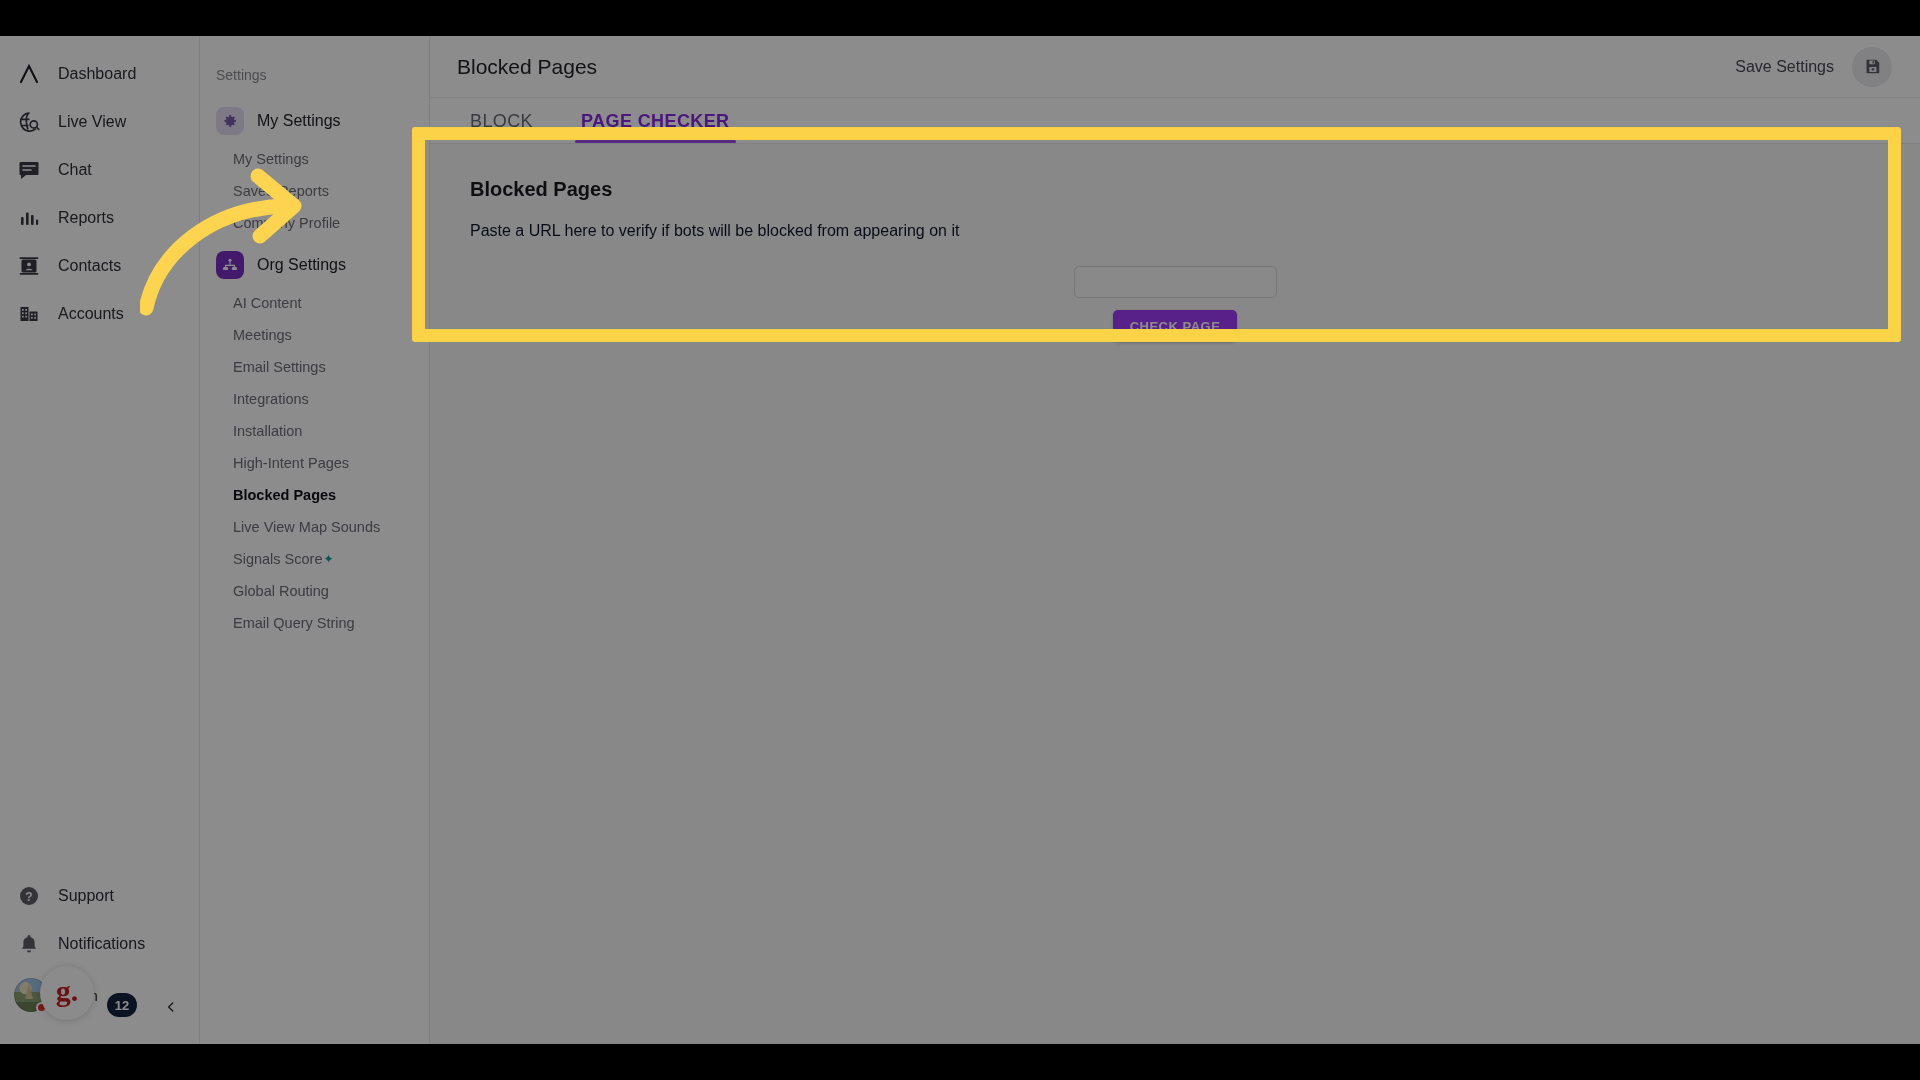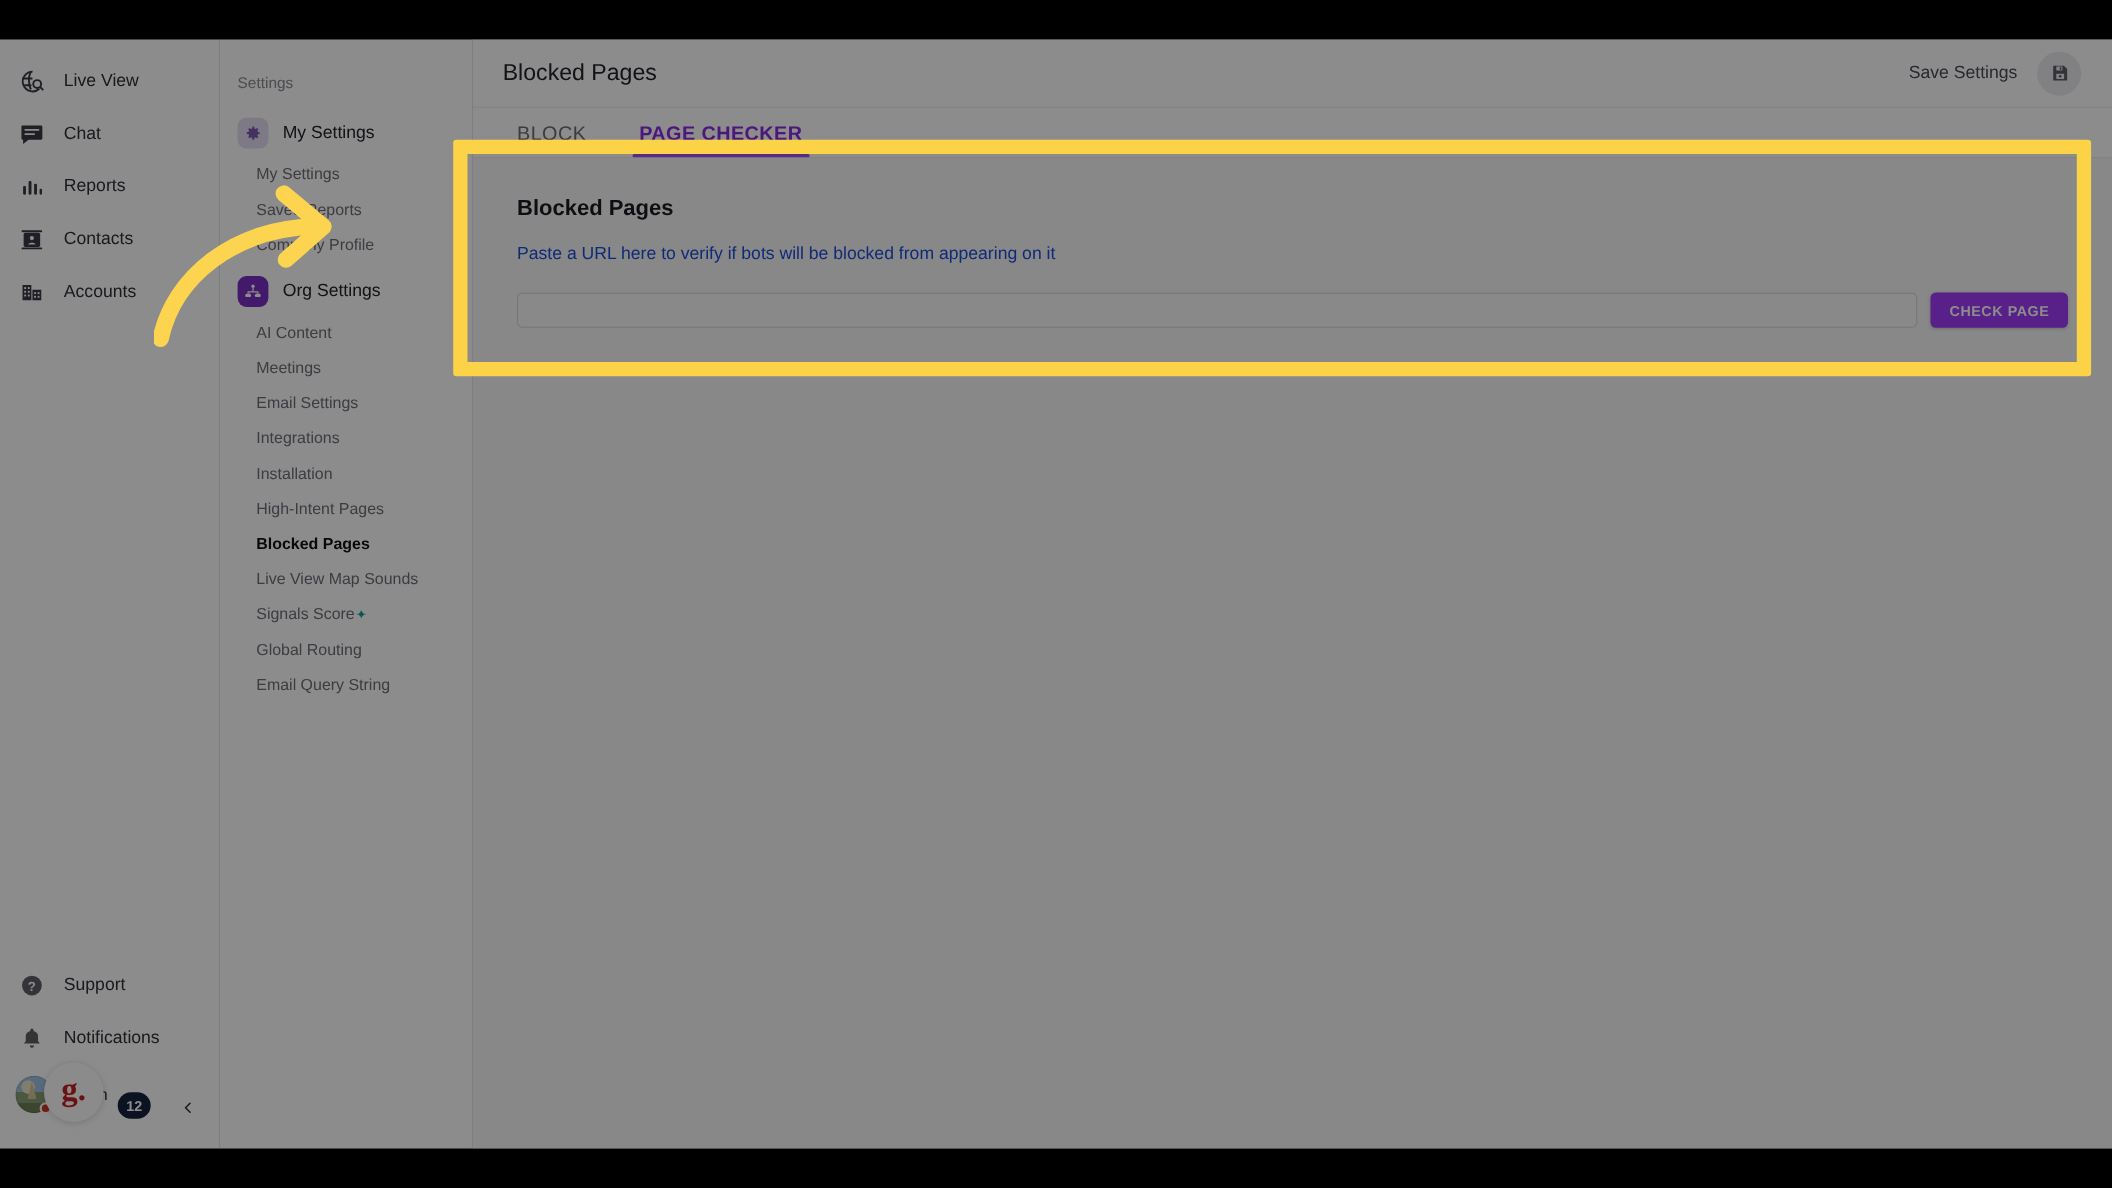--- a/index.html
+++ b/index.html
@@ -169,22 +169,22 @@
     content: ""; position: absolute; left: -6px; right: -6px; bottom: 0;
     height: 3px; background: #a14df4; border-radius: 2px;
   }
 
   
   #card {
     position: absolute; left: 0; top: 108px; right: 0; bottom: 0;
     background: #f7f7f8; padding: 34px 40px 0 40px;
   }
   #card-title { font-size: 20px; font-weight: 700; color: #1b1b22; }
-  #card-desc { margin-top: 21px; font-size: 16px; color: #1d4ed8; }
-  #check-row { margin-top: 26px; display: flex; align-items: center; gap: 12px; }
+  #card-desc { margin-top: 21px; font-size: 16px; color: #0f172a; }
+  #check-row { margin-top: 26px; display: flex; align-items: center; gap: 12px; flex-direction: column; }
   #url-input {
     flex: 1 1 auto; height: 32px;
     background: #fafafa; border: 1px solid #d7d7dc; border-radius: 5px;
     font-family: "Liberation Sans", sans-serif; font-size: 14px;
     padding: 0 10px; color: #23232b; outline: none;
   }
   #check-page-btn {
     flex: 0 0 auto; height: 32px; padding: 0 17px;
     background: #9f3dfa; color: #ffffff; border: none; border-radius: 5px;
     font-family: "Liberation Sans", sans-serif;
@@ -207,20 +207,28 @@
 </style>
 </head>
 <body>
 
 <div id="app">
 
   <div id="rail">
 
     <div id="rail-top">
 
+      <div class="rail-item">
+        <span class="rail-ico">
+          <svg viewBox="0 0 24 24" fill="none" stroke="#1e1e26" stroke-width="2.1" stroke-linecap="round">
+              <path d="M4 20 L12 4 L20 20"></path>
+            </svg>
+        </span>
+        <span class="rail-label">Dashboard</span>
+      </div>
 
       <div class="rail-item">
         <span class="rail-ico">
           <svg viewBox="0 0 24 24" fill="none" stroke="#3a3a44" stroke-width="1.7">
             <path d="M12.6 3.1a9 9 0 1 0 6.2 15.6"></path>
               <path d="M3.3 9.4h9.2M5 15.5h6.6"></path>
             <path d="M11.4 3.2c-2.6 3-2.9 11.5-.3 16.1"></path>
             <circle cx="16.8" cy="14.4" r="3.6"></circle>
               <path d="M19.5 17.1 L22.3 20"></path>
           </svg>

